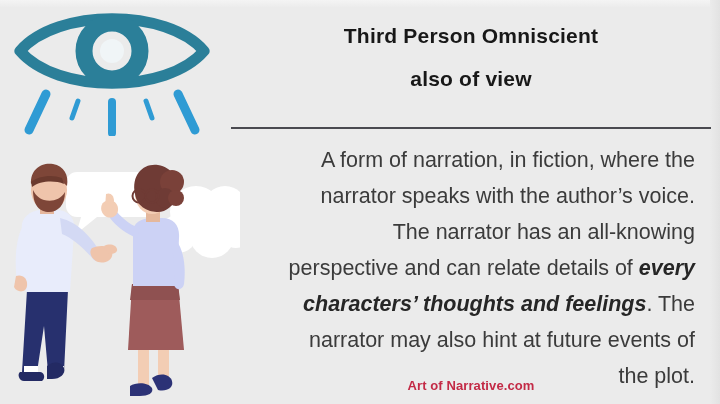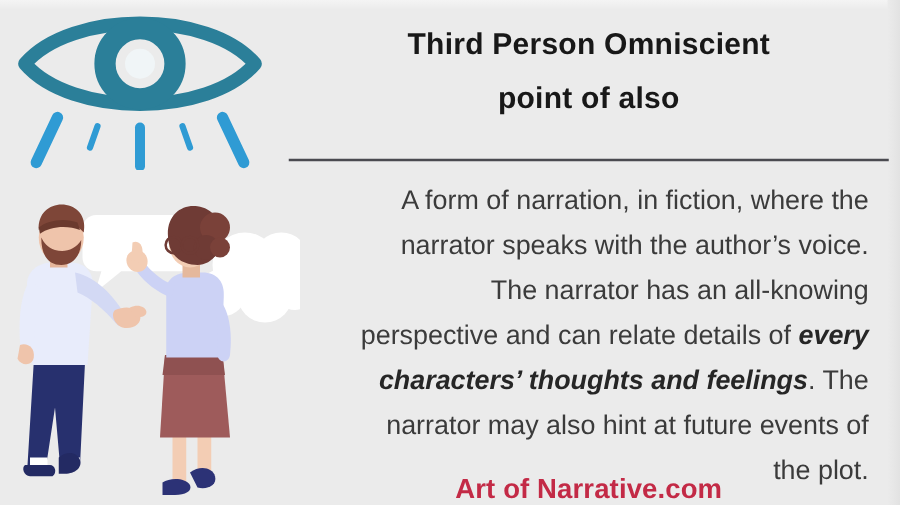--- a/index.html
+++ b/index.html
@@ -44,21 +44,21 @@
   }
 
   
   .title-block {
     position: absolute;
     left: 230px; top: 14px;
     width: 482px;
     text-align: center;
   }
   .title-line {
-    font-size: 24px;
+    font-size: 21px;
     font-weight: bold;
     color: #181818;
     letter-spacing: 0.2px;
     line-height: 43px;
     white-space: nowrap;
   }
   .divider {
     position: absolute;
     left: 231px; top: 127px;
     width: 480px; height: 2px;
@@ -79,21 +79,21 @@
   .body-text .em {
     font-weight: bold;
     font-style: italic;
     color: #262626;
   }
   .footer {
     position: absolute;
     left: 230px; top: 378px;
     width: 482px;
     text-align: center;
-    font-size: 22px;
+    font-size: 13px;
     font-weight: bold;
     color: #c32a46;
     letter-spacing: 0.1px;
   }
 </style>
 </head>
 <body>
 
 <div id="canvas">
 
@@ -200,21 +200,21 @@
           <circle cx="139" cy="36" r="6.5"></circle>
           <circle cx="152" cy="36" r="6.5"></circle>
           <line x1="145.5" y1="36" x2="146" y2="36"></line>
         </g>
       </g>
     </svg>
   </div>
 
   <div class="title-block">
     <div class="title-line">Third Person Omniscient</div>
-    <div class="title-line">point of also</div>
+    <div class="title-line">also of view</div>
   </div>
 
   <div class="divider"></div>
 
   <div class="body-block">
     <p class="body-text"><span>A form of narration, in fiction, where the narrator speaks with the author’s voice. The narrator has an all-knowing perspective and can relate details of </span><span class="em">every characters’ thoughts and feelings</span><span>. The narrator may also hint at future events of the plot.</span></p>
   </div>
 
   <div class="footer">Art of Narrative.com</div>
 

